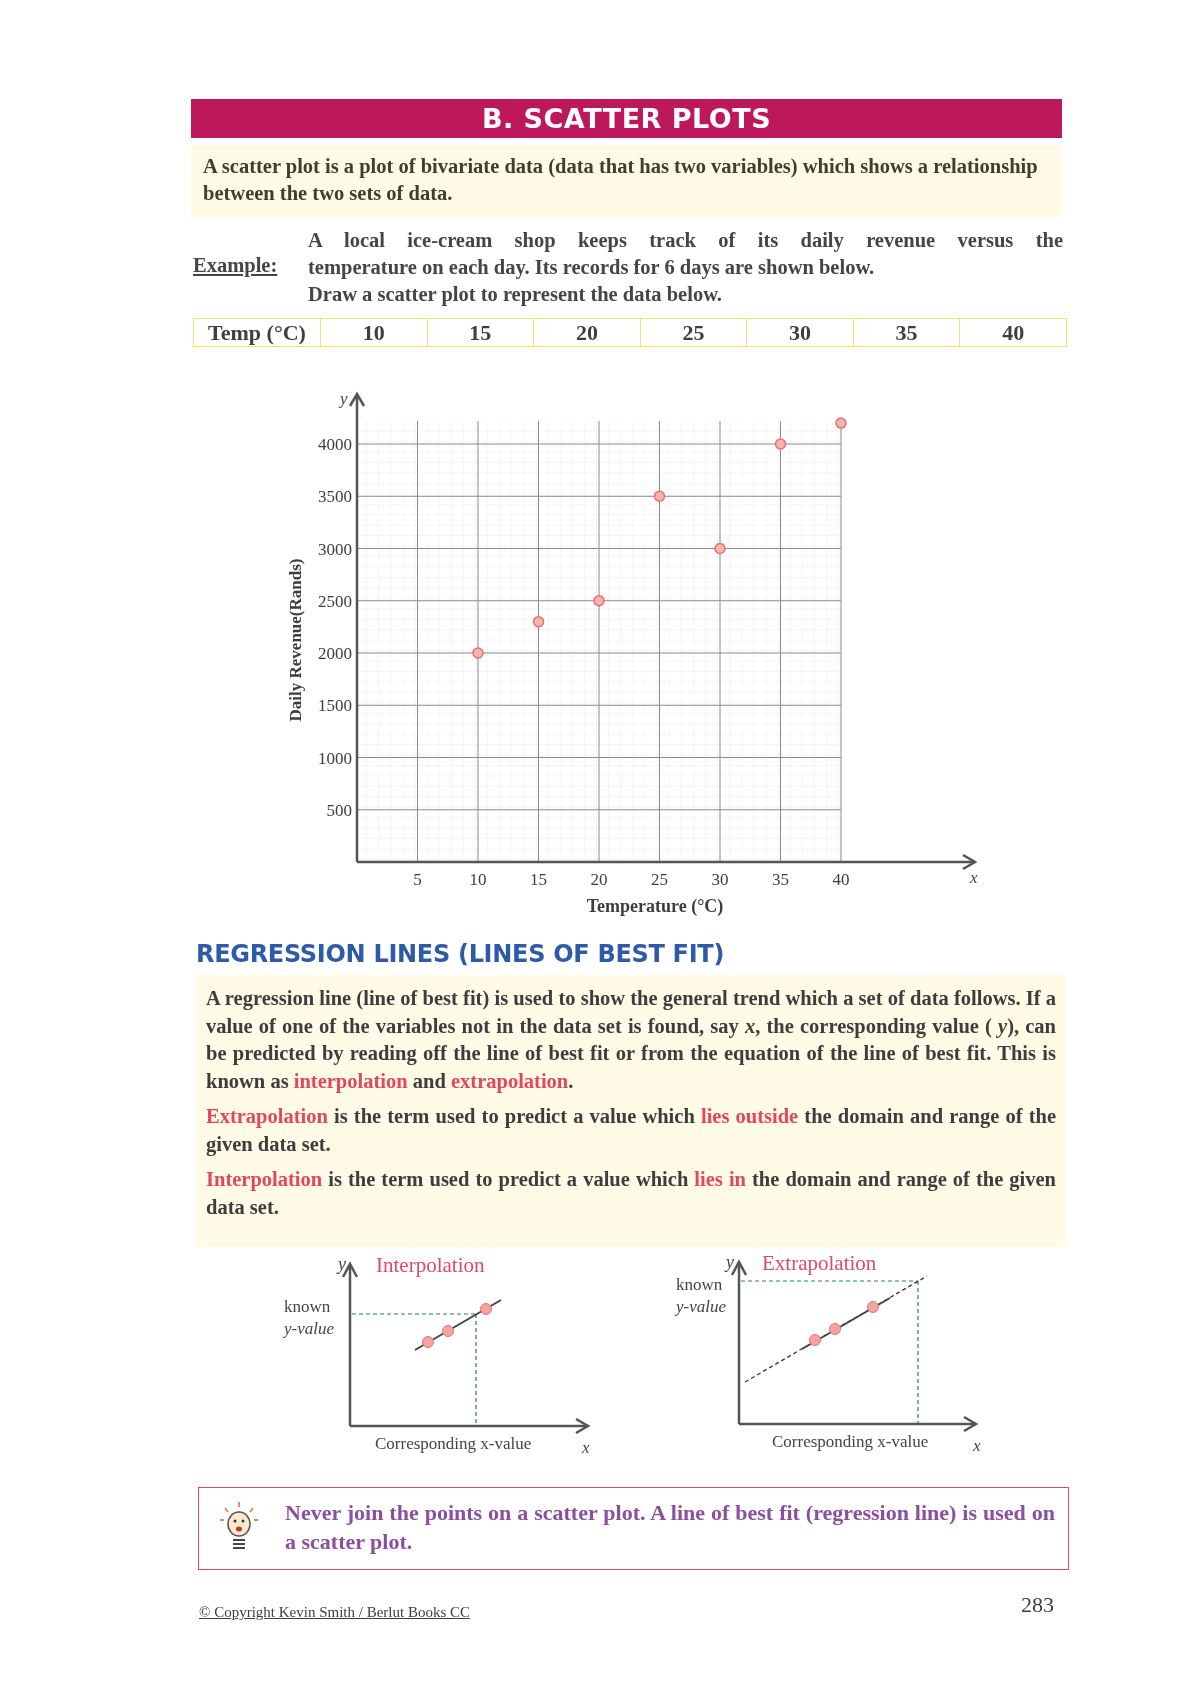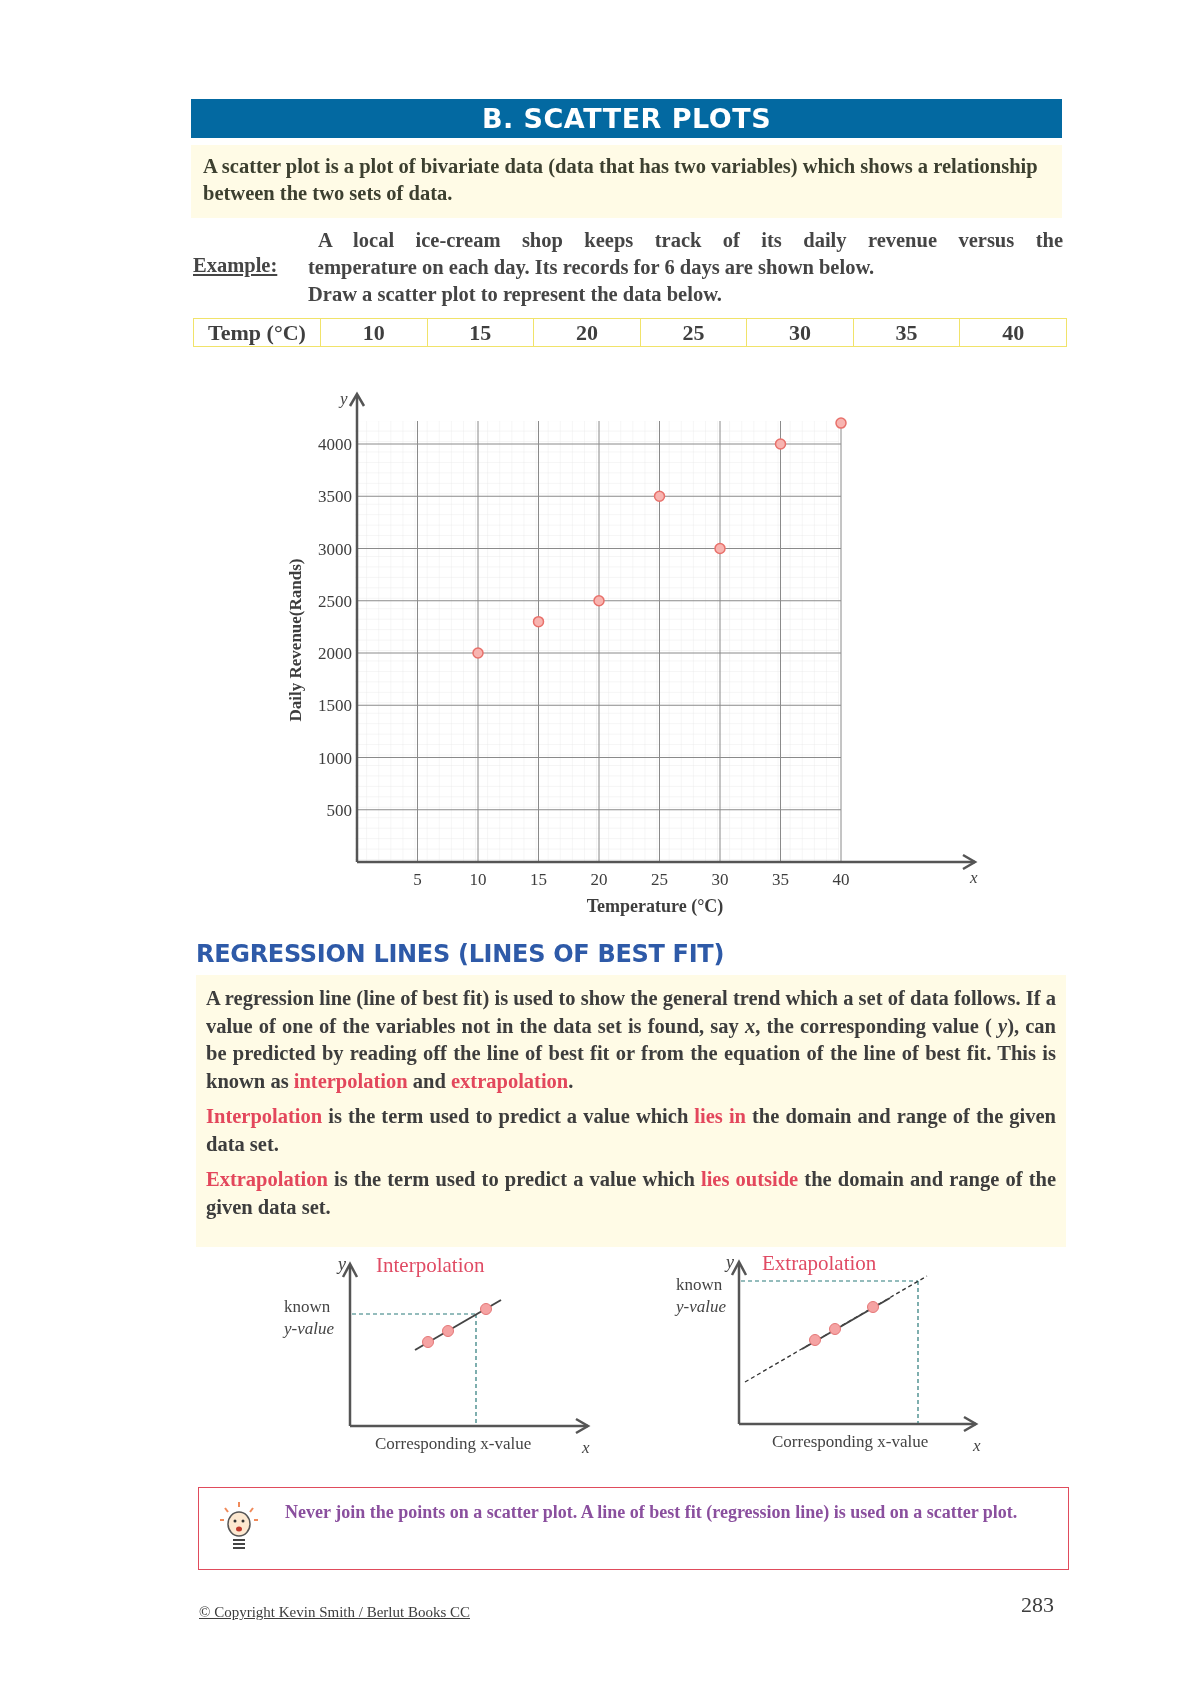--- a/index.html
+++ b/index.html
@@ -1,41 +1,41 @@
 <!DOCTYPE html>
 <html><head>
 <meta charset="utf-8">
 <style>
   html, body { margin:0; padding:0; }
   body { width:1190px; height:1684px; background:#ffffff; position:relative; overflow:hidden;
          font-family:"Liberation Serif", serif; color:#3d3d3d; }
   .abs { position:absolute; }
-  .bar { left:191px; top:99px; width:871px; height:39px; background:#0369a1; color:#fff;
+  .bar { left:191px; top:99px; width:871px; height:39px; background:#be185d; color:#fff;
          font-family:"DejaVu Sans", sans-serif; font-weight:bold; font-size:27px;
          text-align:center; line-height:39px; letter-spacing:0.5px; }
   .ybox { background:#fffbe6; }
   .intro { left:191px; top:145px; width:871px; height:73px; padding:8px 12px; box-sizing:border-box;
            font-size:20.5px; font-weight:bold; line-height:27px; color:#3d4030; }
   .example { left:193px; top:227px; width:875px; font-size:20.5px; font-weight:bold; line-height:27px; color:#454545; }
   .example .lbl { position:absolute; left:0; top:0; text-decoration:underline;margin-top:25px; }
   .example .txt { position:absolute; left:115px; top:0; width:755px; text-align:justify; }
   .example .txt p { margin:0; }
-  .example .txt p.j { text-align:justify; text-align-last:justify;margin-left:10px; }
+  .example .txt p.j { text-align:justify; text-align-last:justify; }
   table.data { position:absolute; left:193px; top:318px; width:874px; border-collapse:collapse; table-layout:fixed; }
   table.data td { border:1.5px solid #f1e36a; text-align:center; height:27px; padding:0; font-size:21px; color:#3f3f3f; }
   table.data tr:first-child td { font-weight:bold; font-size:22px; }
   table.data td.h { font-size:18px; font-weight:bold; width:126px; }
   .h2 { left:196px; top:940px; font-family:"DejaVu Sans", sans-serif; font-weight:bold; font-size:24px;
         color:#2e5aa8; letter-spacing:-0.3px; }
   .regbox { left:196px; top:975px; width:870px; height:272px; padding:10px 10px 0 10px; box-sizing:border-box;
             font-size:20.5px; font-weight:bold; line-height:27.5px; color:#3d3d3d; }
   .regbox p { margin:0 0 8px 0; text-align:justify; }
   .red { color:#e3475c; }
   .tip { left:198px; top:1487px; width:871px; height:83px; border:1.5px solid #e04b5c; box-sizing:border-box; background:#fff; }
-  .tip .txt { position:absolute; left:86px; top:10px; width:770px; font-size:18px; font-weight:bold; line-height:29px;
+  .tip .txt { position:absolute; left:86px; top:10px; width:770px; font-size:22px; font-weight:bold; line-height:29px;
               color:#8a4f9e; text-align:justify; }
   .tip .icon { position:absolute; left:20px; top:12px; width:40px; height:60px; }
   .footer { left:199px; top:1604px; font-size:15px; color:#3d3d3d;text-decoration:underline; }
   .pageno { left:1021px; top:1592px; font-size:22px; color:#3d3d3d; }
   svg text { font-family:"Liberation Serif", serif; }
 </style>
 </head>
 <body>
 
 <div class="abs bar"><span>B. SCATTER PLOTS</span></div>
@@ -133,22 +133,22 @@
       <circle cx="720" cy="548.5" r="5" fill="#f8b4b0" stroke="#e8706a" stroke-width="1.5"></circle>
       <circle cx="780.5" cy="444" r="5" fill="#f8b4b0" stroke="#e8706a" stroke-width="1.5"></circle>
       <circle cx="841" cy="423.1" r="5" fill="#f8b4b0" stroke="#e8706a" stroke-width="1.5"></circle>
     </g>
 </svg>
 
 <div class="abs h2">REGRESSION LINES (LINES OF BEST FIT)</div>
 
 <div class="abs ybox regbox">
   <p><span>A regression line (line of best fit) is used to show the general trend which a set of data follows. If a value of one of the variables not in the data set is found, say </span><i>x</i><span>, the corresponding value ( </span><i>y</i><span>), can be predicted by reading off the line of best fit or from the equation of the line of best fit. This is known as </span><span class="red">interpolation</span><span> and </span><span class="red">extrapolation</span><span>.</span></p>
+  <p><span class="red">Extrapolation</span><span> is the term used to predict a value which </span><span class="red">lies outside</span><span> the domain and range of the given data set.</span></p>
   <p><span class="red">Interpolation</span><span> is the term used to predict a value which </span><span class="red">lies in</span><span> the domain and range of the given data set.</span></p>
-  <p><span class="red">Extrapolation</span><span> is the term used to predict a value which </span><span class="red">lies outside</span><span> the domain and range of the given data set.</span></p>
 </div>
 
 <svg class="abs" style="left:270px;top:1250px" width="340" height="220">
   <g stroke="#555" stroke-width="2.5" fill="none">
     <line x1="80" y1="176" x2="80" y2="16"></line>
       <polyline points="73,27 80,14 87,27"></polyline>
     <line x1="80" y1="176" x2="318" y2="176"></line>
       <polyline points="306,169 318,176 306,183"></polyline>
   </g>
   <g stroke="#2a7a7a" stroke-width="1.2" stroke-dasharray="4,3" fill="none">

